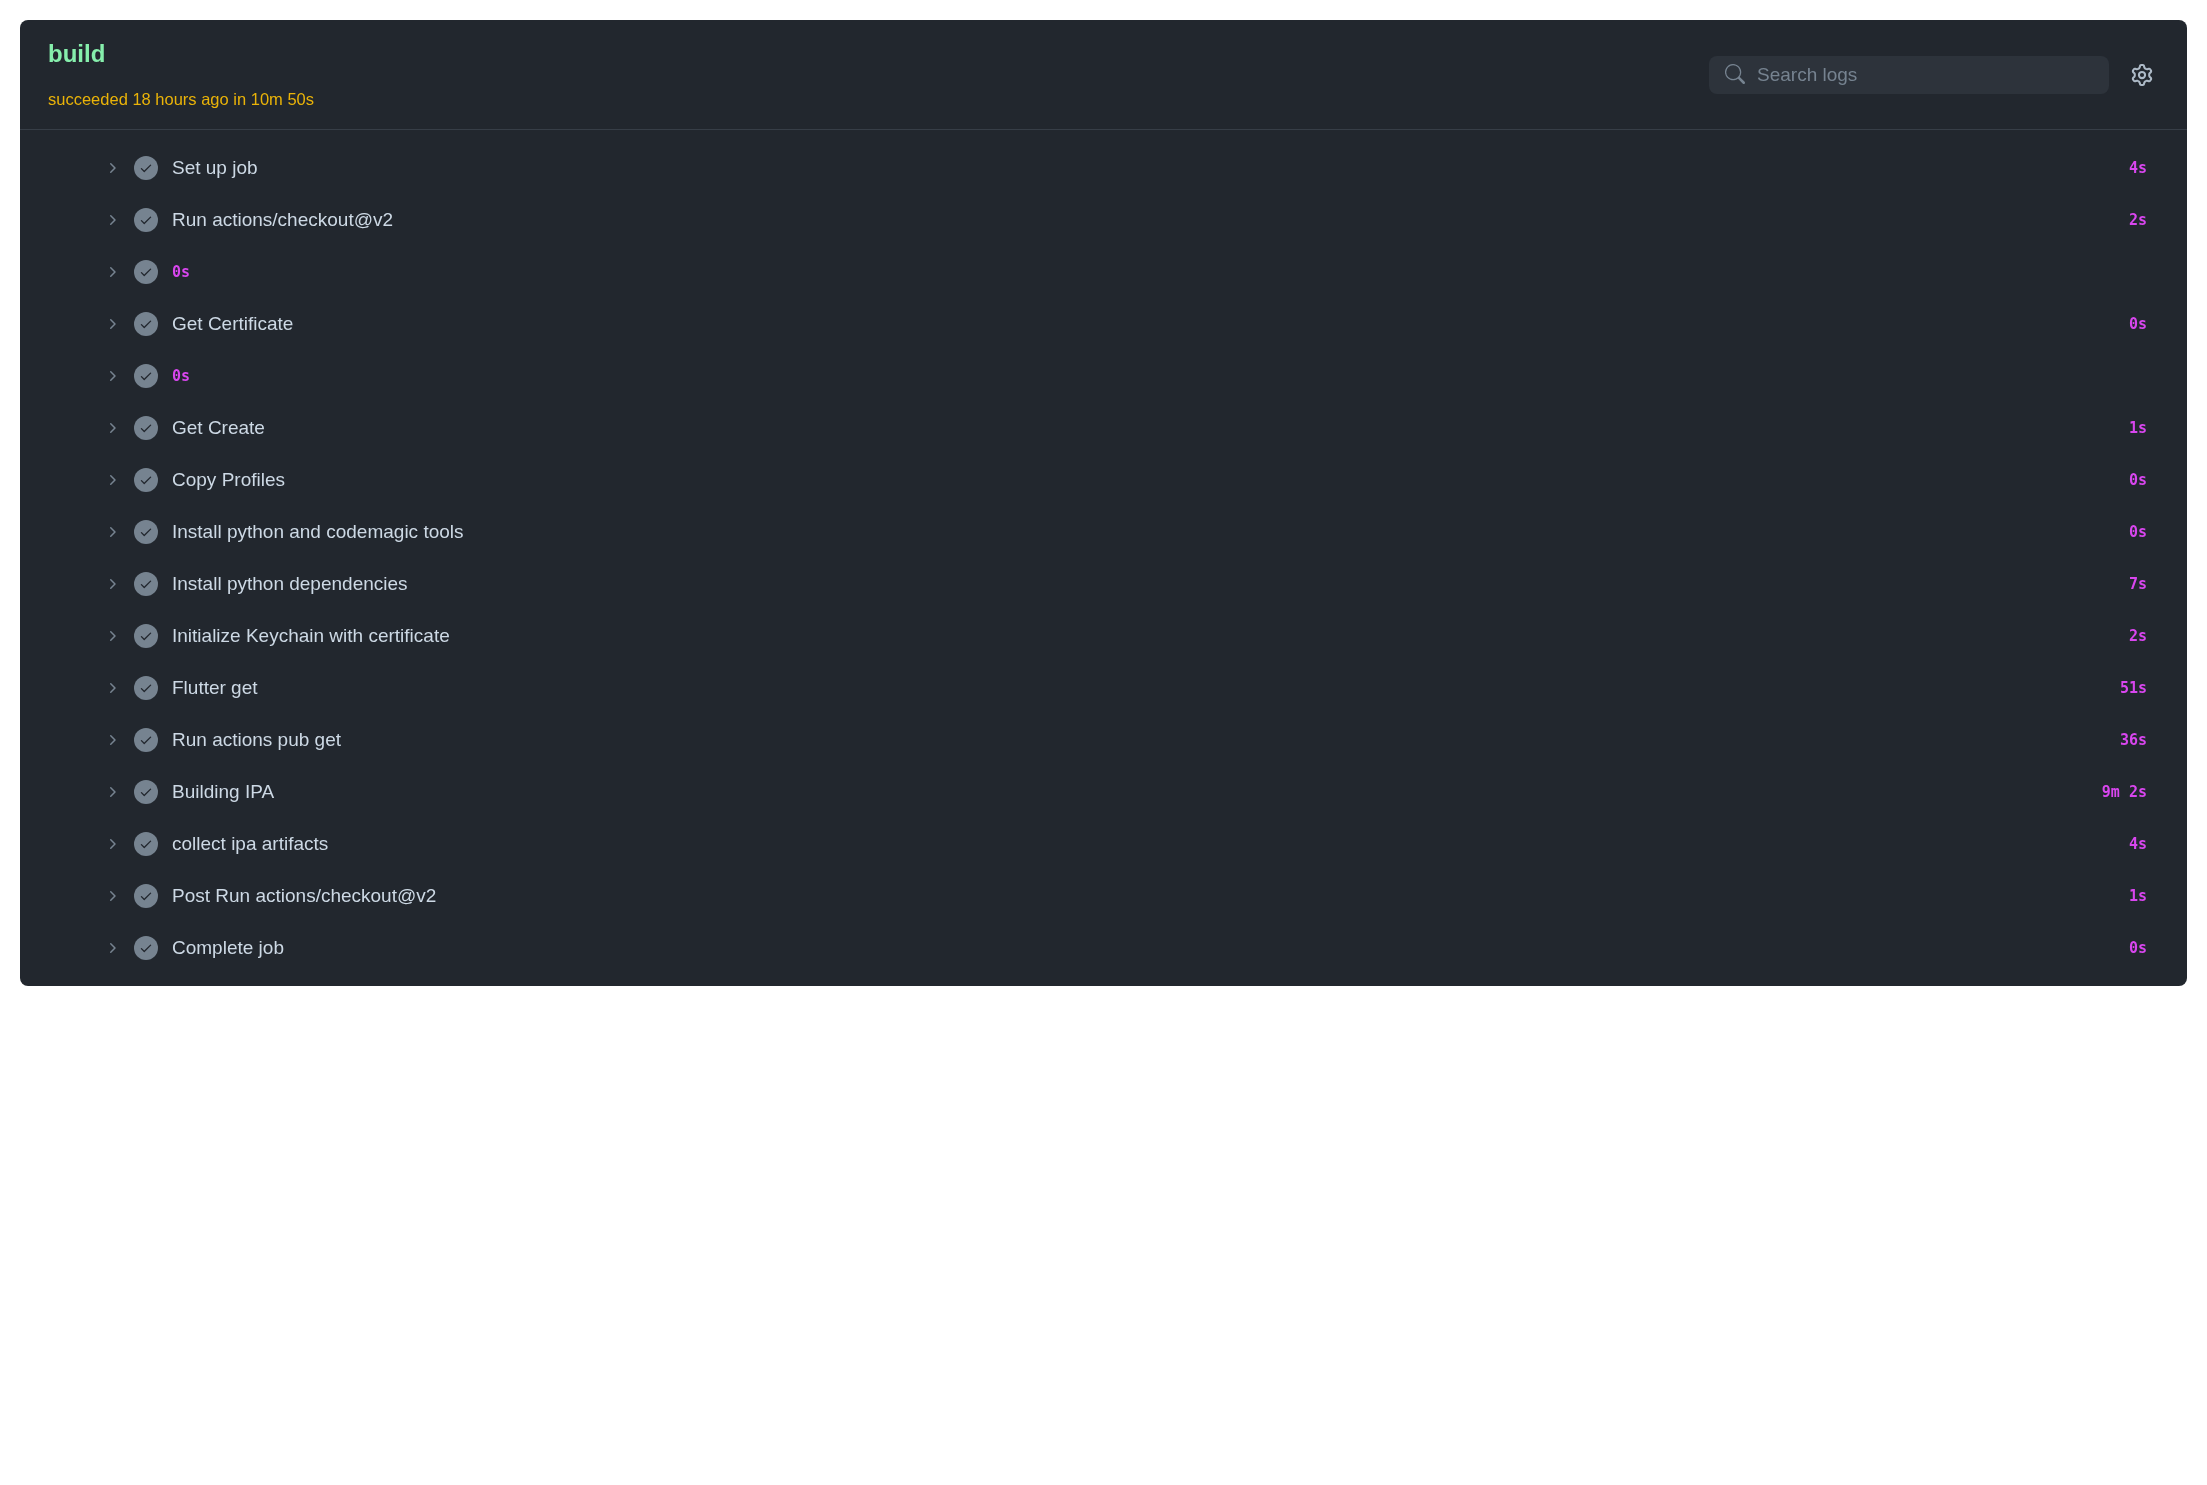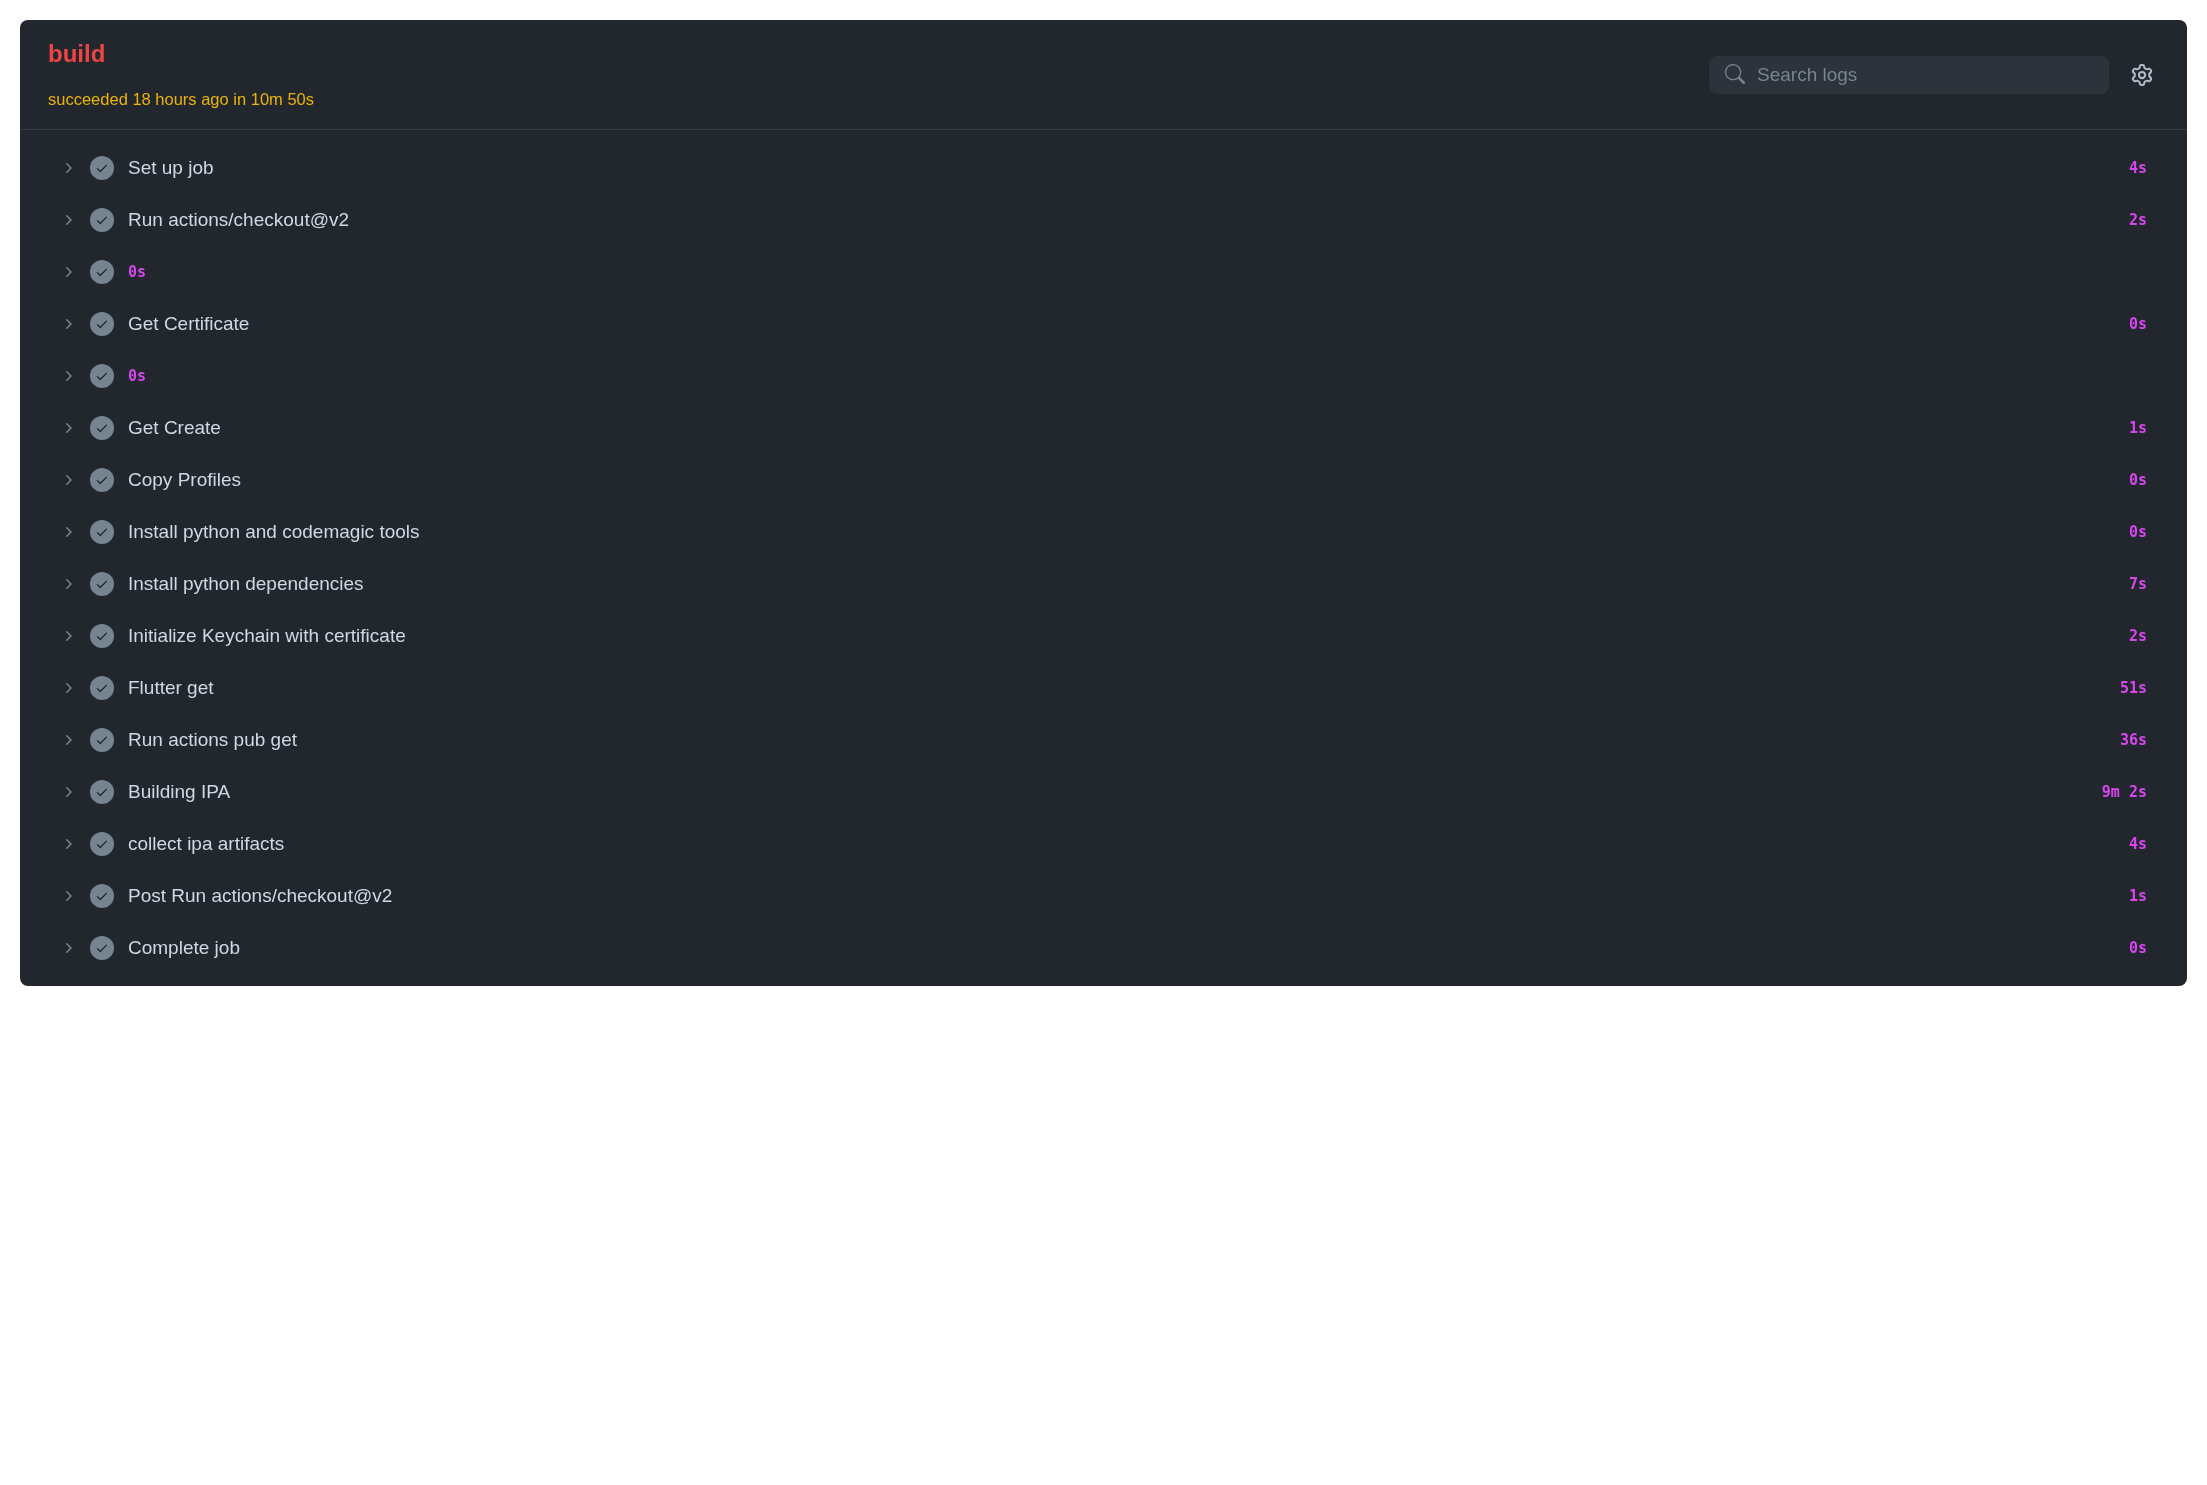--- a/index.html
+++ b/index.html
@@ -31,21 +31,21 @@
     
     .header-left {
       display: flex;
       flex-direction: column;
       gap: 4px;
     }
     
     .job-title {
       font-size: 24px;
       font-weight: 600;
-      color: #ef4444;
+      color: #86efac;
     }
     
     .job-status {
       font-size: 16.5px;
       color: #eab308;
       margin-top: 18px;
     }
     
     .header-right {
       display: flex;
@@ -85,20 +85,21 @@
       cursor: pointer;
       padding: 6px;
       display: flex;
       align-items: center;
       justify-content: center;
       color: #adbac7;
     }
     
     .steps-list {
       padding: 12px 0;
+      margin-left: 44px;
     }
     
     .step-row {
       display: flex;
       align-items: center;
       padding: 14px 28px;
       gap: 14px;
       cursor: pointer;
       border-radius: 8px;
       margin: 0 12px;

